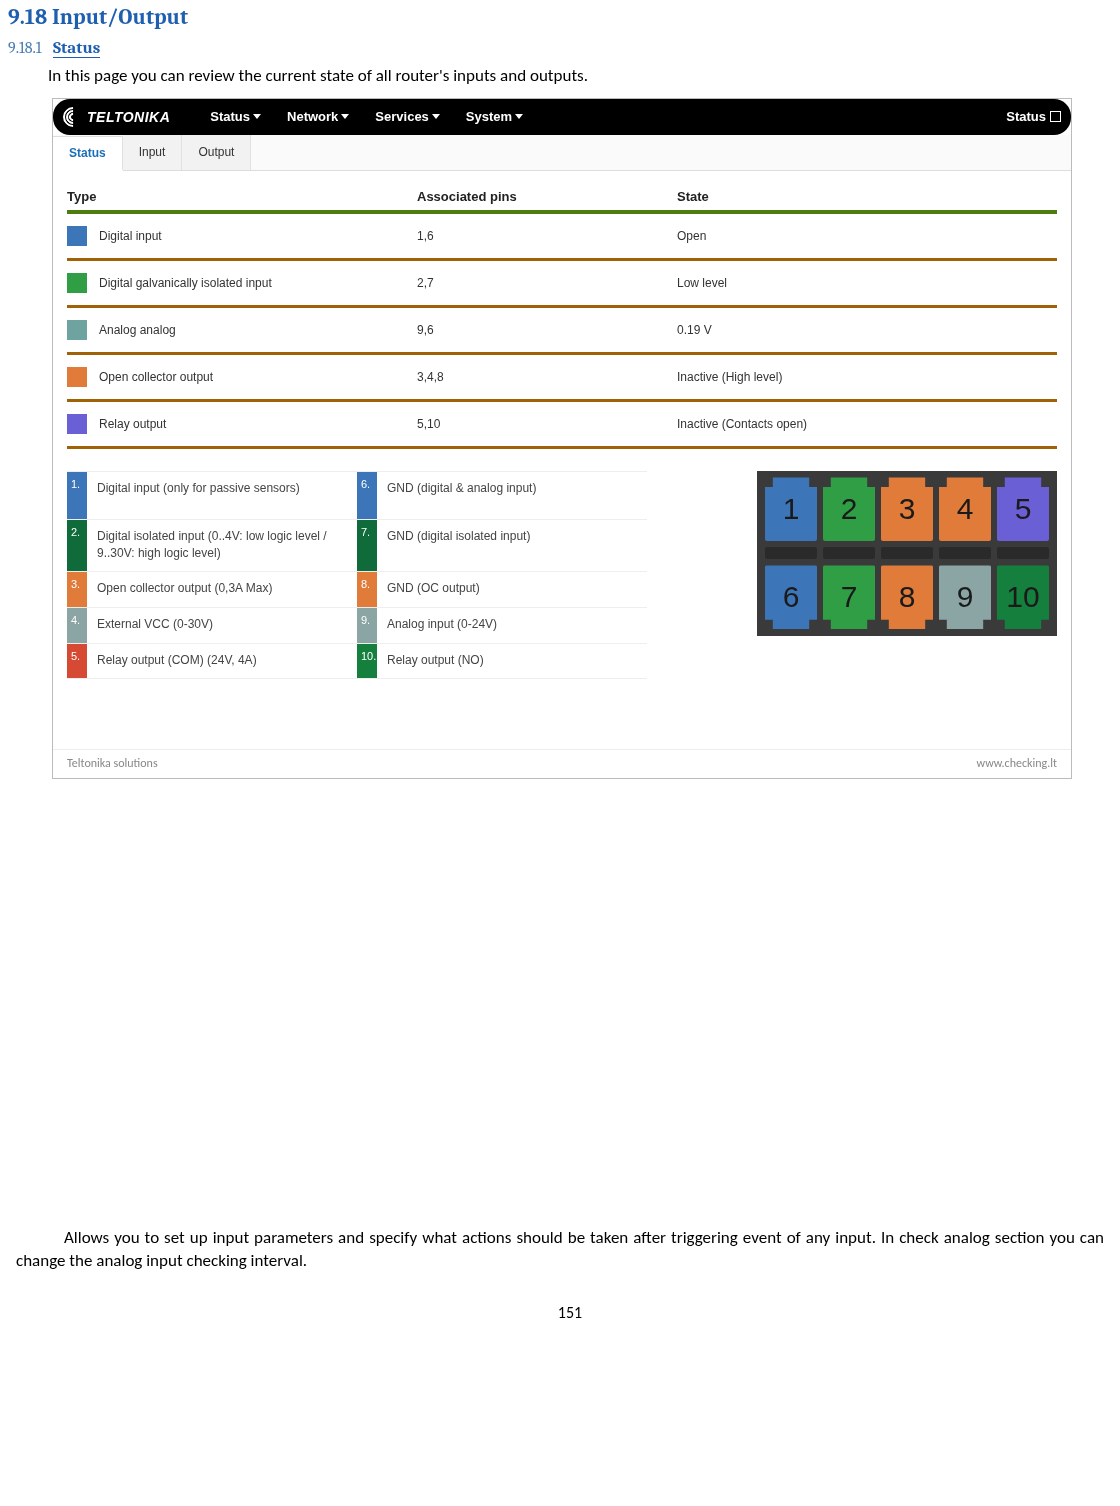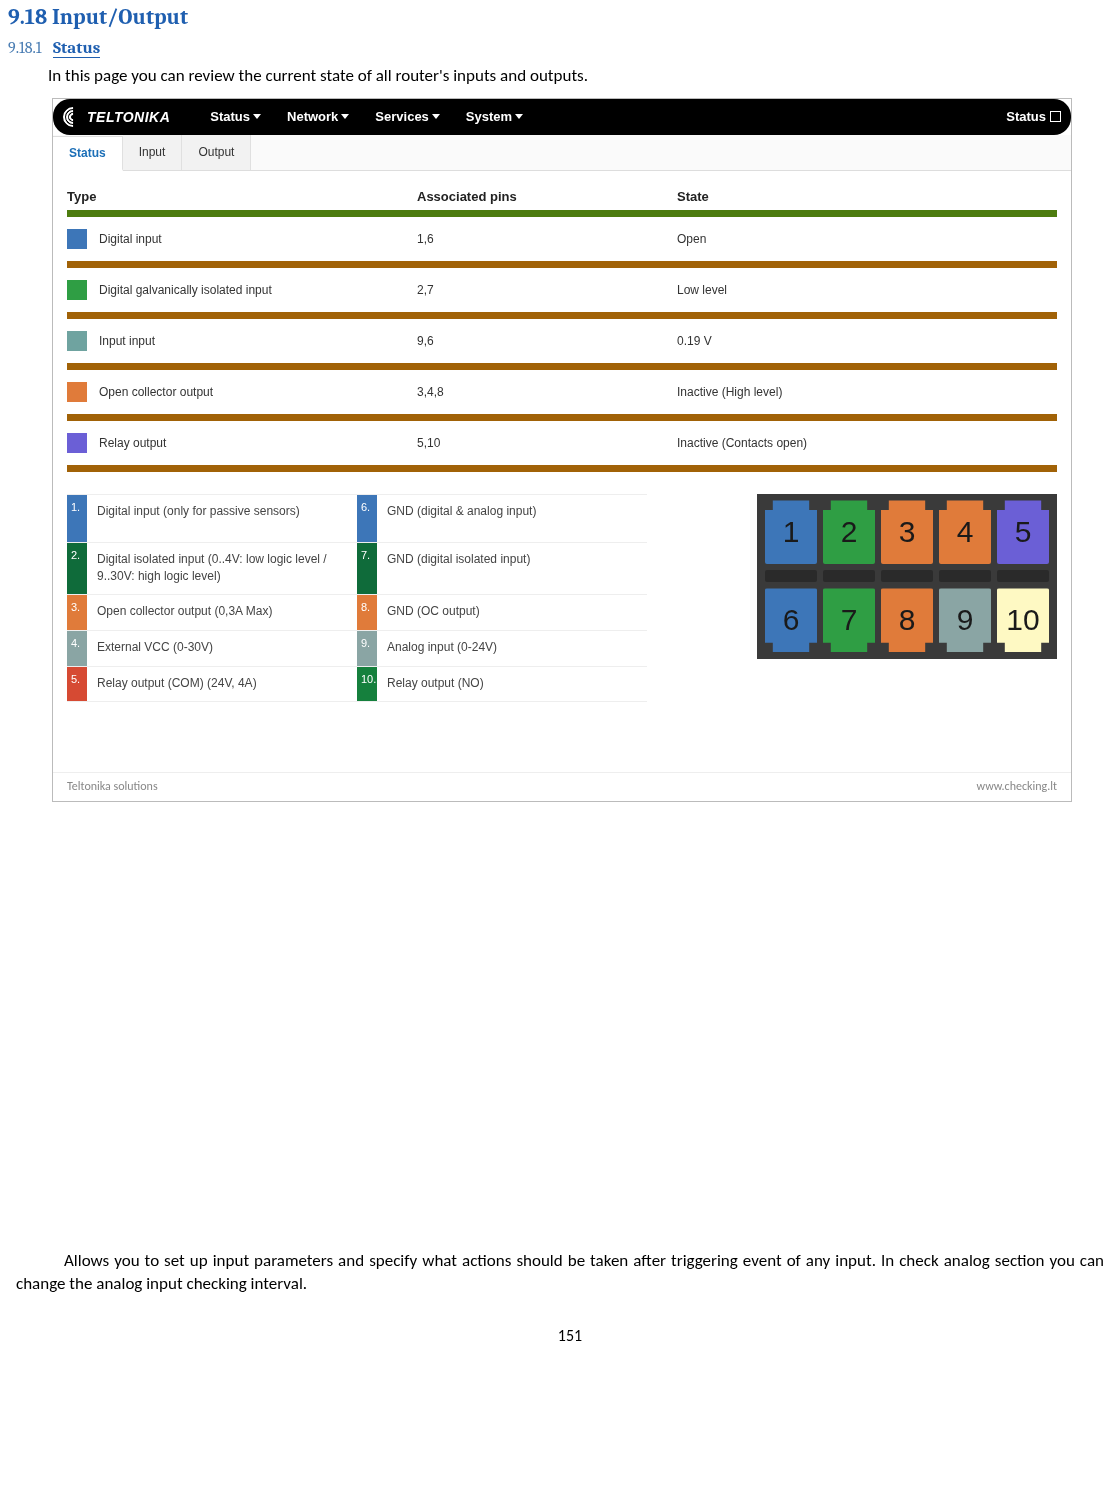--- a/index.html
+++ b/index.html
@@ -44,25 +44,25 @@
   .tabsrow { background: #fafafa; border-bottom: 1px solid #ddd; display: flex; height: 36px; font-family: Arial, sans-serif; font-size: 12px; }
   .tab { padding: 0 16px; display: flex; align-items: center; border-right: 1px solid #e0e0e0; cursor: pointer; color: #333; background: #f2f2f2; }
   .tab.active { color: #1c6fb7; font-weight: 700; background: #fff; border-bottom: 2px solid #fff; position: relative; top: 1px; border-top: 1px solid #ddd; border-left: 1px solid #ddd; }
   .tabsrow .tab:first-child { border-left: none; }
 
   
   .content { padding: 18px 14px 10px 14px; font-family: Arial, sans-serif; font-size: 13px; color: #333; }
   .panel-title { color: #0a4fa0; font-size: 18px; font-weight: 700; margin-bottom: 20px; }
 
   
-  .status-head { display: flex; border-bottom: 7px solid #4d7c0f; padding-bottom: 6px; font-weight: 700; font-size: 13px; color: #222; }
+  .status-head { display: flex; border-bottom: 4px solid #4d7c0f; padding-bottom: 6px; font-weight: 700; font-size: 13px; color: #222; }
   .col-type { width: 350px; display: flex; align-items: center; gap: 12px; }
   .col-pins { width: 260px; }
   .col-state { flex: 1; }
-  .status-row { display: flex; align-items: center; padding: 12px 0; border-bottom: 7px solid #a16207; font-size: 12px; color: #333; }
+  .status-row { display: flex; align-items: center; padding: 12px 0; border-bottom: 3px solid #a16207; font-size: 12px; color: #333; }
   .swatch { width: 20px; height: 20px; display: inline-block; }
 
   
   .legend-area { display: flex; margin-top: 22px; gap: 40px; align-items: flex-start; }
   .legend-cols { display: flex; gap: 0; flex: 1; }
   .legend-col { width: 290px; }
   .legend-row { display: flex; border-top: 1px solid #eee; }
   .legend-row:last-child { border-bottom: 1px solid #eee; }
   .lnum { width: 20px; color: #fff; font-size: 11px; display: flex; align-items: flex-start; padding: 6px 4px; font-weight: 400; }
   .ldesc { flex: 1; font-size: 12px; padding: 8px 10px; color: #444; line-height: 1.4; }
@@ -170,21 +170,21 @@
               <div class="col-type">
                 <span class="swatch c-green"></span>
                 <span>Digital galvanically isolated input</span>
               </div>
               <div class="col-pins">2,7</div>
               <div class="col-state">Low level</div>
             </div>
             <div class="status-row">
               <div class="col-type">
                 <span class="swatch c-teal"></span>
-                <span>Input input</span>
+                <span>Analog analog</span>
               </div>
               <div class="col-pins">9,6</div>
               <div class="col-state">0.19 V</div>
             </div>
             <div class="status-row">
               <div class="col-type">
                 <span class="swatch c-orange"></span>
                 <span>Open collector output</span>
               </div>
               <div class="col-pins">3,4,8</div>
@@ -260,21 +260,21 @@
                 <div class="midslot"></div>
                 <div class="midslot"></div>
                 <div class="midslot"></div>
                 <div class="midslot"></div>
             </div>
             <div class="pinrow" id="pins-bot">
                 <div class="pin pin-bot" style="background: rgb(61, 118, 184);">6</div>
                 <div class="pin pin-bot" style="background: rgb(47, 158, 68);">7</div>
                 <div class="pin pin-bot" style="background: rgb(224, 123, 58);">8</div>
                 <div class="pin pin-bot" style="background: rgb(138, 165, 164);">9</div>
-                <div class="pin pin-bot" style="background: #fef9c3;">10</div>
+                <div class="pin pin-bot" style="background: #15803d;">10</div>
               </div>
           </div>
         </div>
       </div>
 
       <div class="shot-footer">
         <span>Teltonika solutions</span>
         <span>www.checking.lt</span>
       </div>
 

